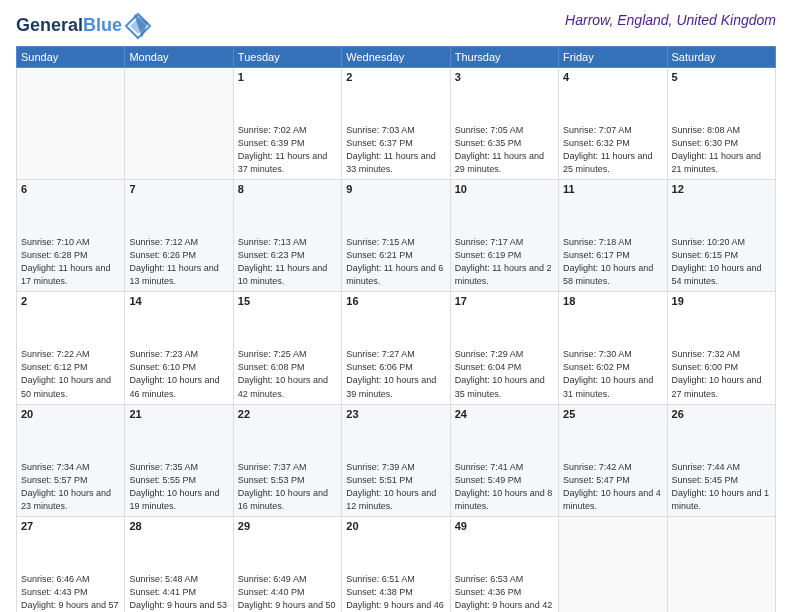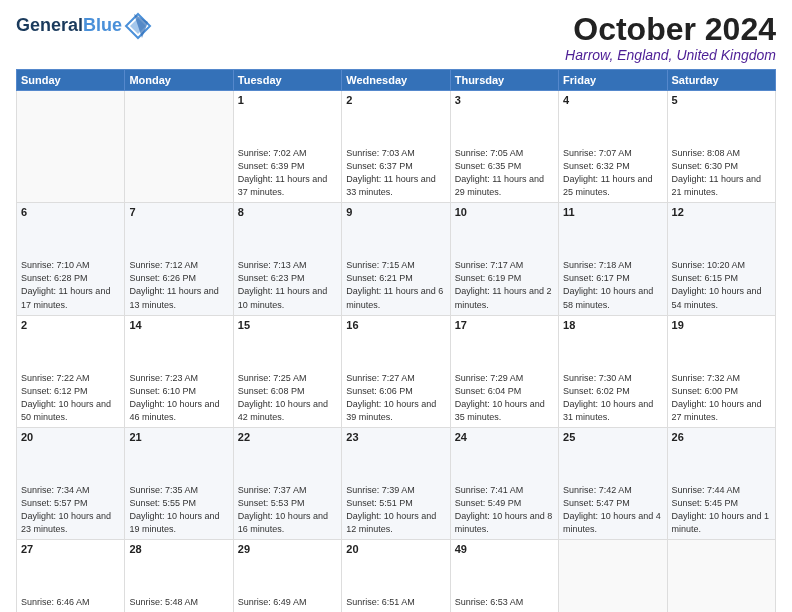--- a/index.html
+++ b/index.html
@@ -60,21 +60,21 @@
       flex: 1;
       border: 1px solid #ccc;
       border-collapse: collapse;
       width: 100%;
       table-layout: fixed;
     }
     .calendar thead tr th {
       background: #3471b8;
       color: #fff;
       font-size: 11px;
-      font-weight: bold;
+      font-weight: normal;
       padding: 4px 4px;
       text-align: left;
       border: 1px solid #5588cc;
     }
     .calendar tbody tr td {
       vertical-align: top;
       font-size: 9.5px;
       color: #222;
       padding: 3px 4px;
       border: 1px solid #ddd;
@@ -114,21 +114,20 @@
           <span class="logo-text">General<span>Blue</span></span>
           <svg class="logo-icon" viewBox="0 0 28 28">
             <polygon points="14,2 26,14 14,26 2,14" fill="none" stroke="#4a90d9" stroke-width="2"></polygon>
             <polygon points="14,6 22,14 14,22 6,14" fill="#4a90d9" opacity="0.5"></polygon>
             <polygon points="10,2 24,10 18,26" fill="#3471b8" opacity="0.7"></polygon>
           </svg>
         </div>
       </div>
     </div>
     <div class="title-block">
-      <div class="month-title">October 2024</div>
       <div class="location">Harrow, England, United Kingdom</div>
     </div>
   </div>
 
   <table class="calendar">
     <thead>
       <tr>
         <th>Sunday</th>
         <th>Monday</th>
         <th>Tuesday</th>

